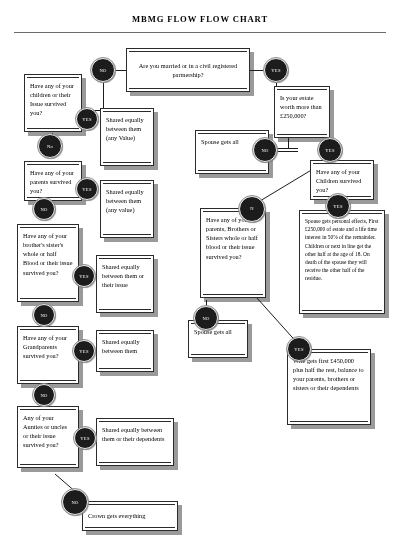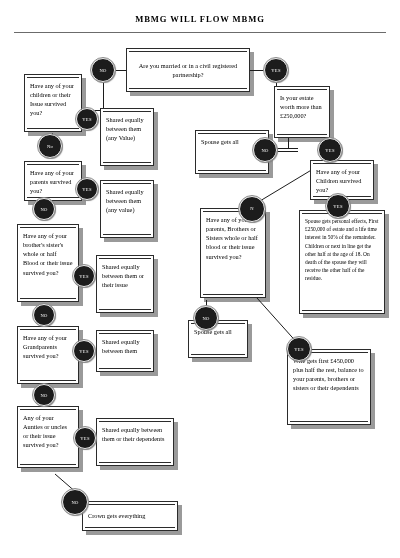--- a/index.html
+++ b/index.html
@@ -96,21 +96,21 @@
   .diag {
     position: absolute;
     z-index: 3;
     overflow: visible;
   }
   .diag line { stroke: #1c1c1c; stroke-width: 1; }
 </style>
 </head>
 <body>
 
-<div id="chart-title">MBMG WILL FLOW MBMG</div>
+<div id="chart-title">MBMG FLOW FLOW CHART</div>
 <div id="title-rule"></div>
 
 <div class="conn h" style="left:107px; top:70px; width:20px;"></div>
 
 <div class="conn v" style="left:103px; top:82px; height:28px;"></div>
 <div class="conn h" style="left:82px; top:110px; width:22px;"></div>
 
 <div class="conn h" style="left:250px; top:70px; width:18px;"></div>
 
 <div class="conn v" style="left:276px; top:82px; height:14px;"></div>

